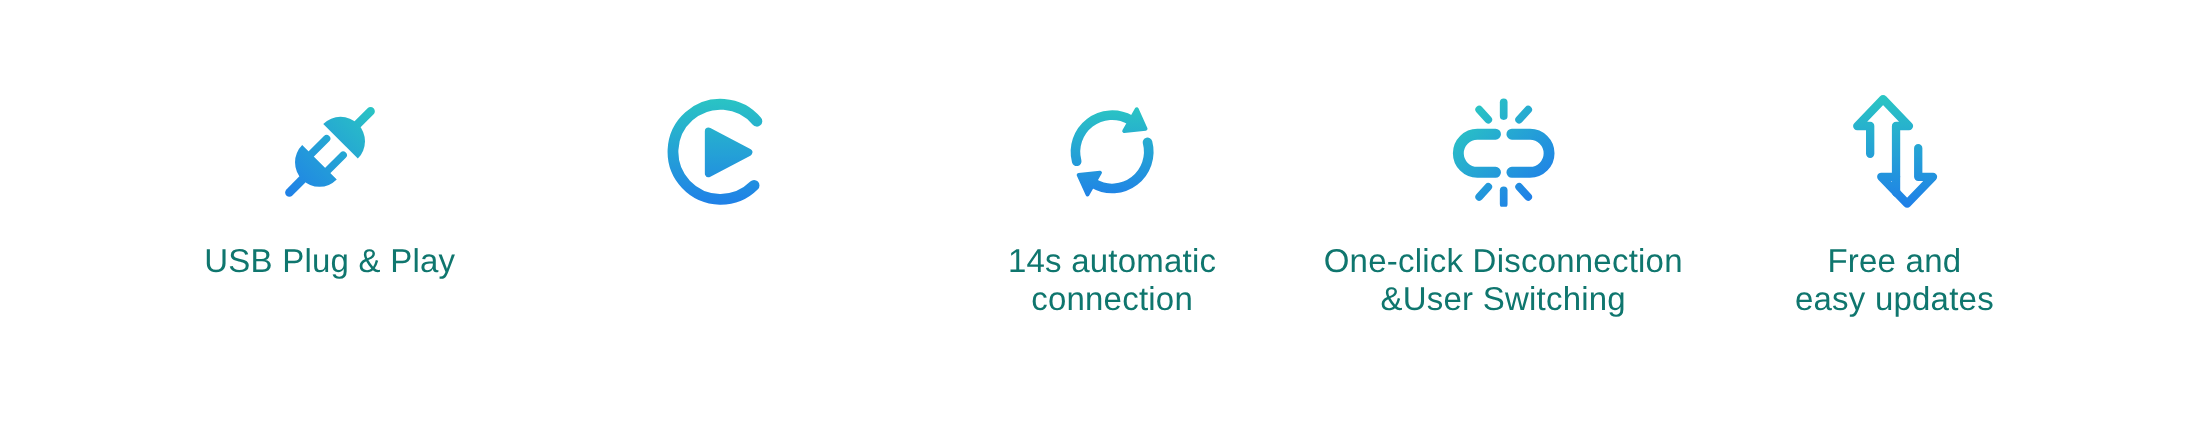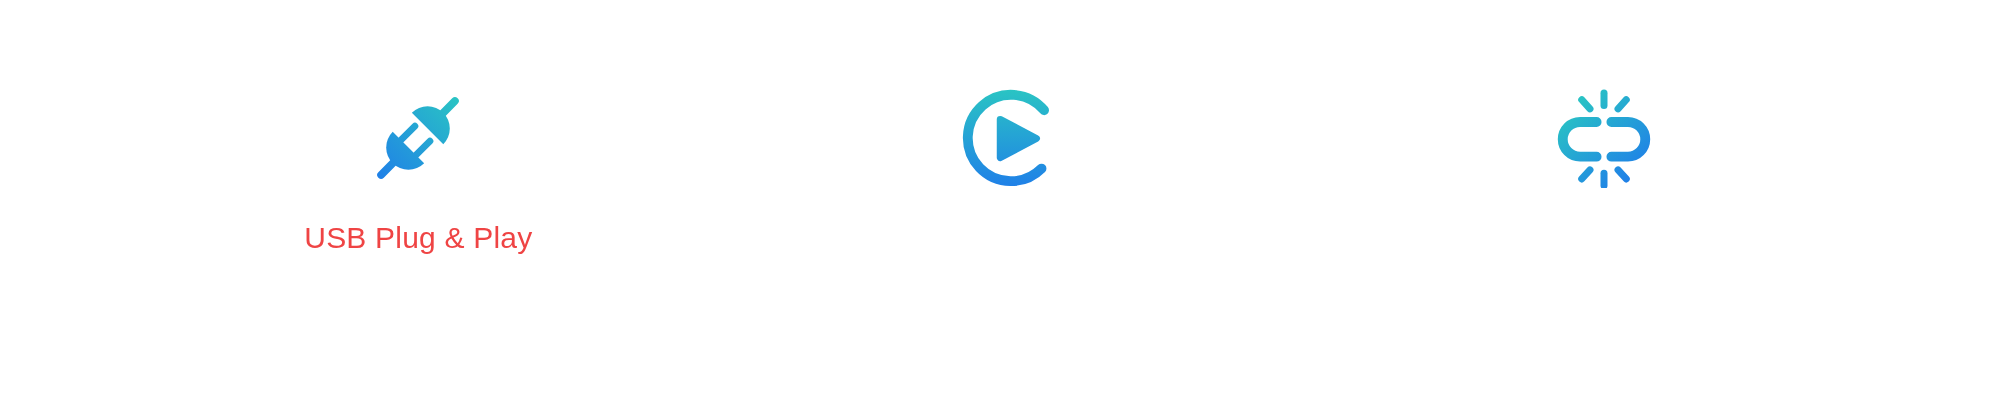--- a/index.html
+++ b/index.html
@@ -27,21 +27,21 @@
     display: flex;
     align-items: center;
     justify-content: center;
   }
   .feature-label {
     margin-top: 22px;
     font-size: 30px;
     line-height: 35px;
     font-weight: 500;
     letter-spacing: 0.2px;
-    color: #ef4444;
+    color: #0f766e;
     text-align: center;
     white-space: pre-line;
   }
 </style>
 </head>
 <body>
 
 <div class="features-row">
 
   <div class="feature">
@@ -74,20 +74,38 @@
             <stop offset="0" stop-color="#2AC5C3"></stop>
             <stop offset="1" stop-color="#1F7FE8"></stop>
           </linearGradient>
         </defs>
         <path d="M88.7 26.7 A44 44 0 1 0 86.1 86.1" fill="none" stroke="url(#grad-play)" stroke-width="10" stroke-linecap="round"></path>
         <path d="M44 36 L81 55.5 L44 75 Z" fill="url(#grad-play)" stroke="url(#grad-play)" stroke-width="7" stroke-linejoin="round"></path>
       </svg>
     </div>
   </div>
 
+  <div class="feature">
+    <div class="icon-box">
+      <svg width="88" height="100" viewBox="0 0 100 114" aria-hidden="true">
+        <defs>
+          <linearGradient id="grad-sync" gradientUnits="userSpaceOnUse" x1="50" y1="10" x2="50" y2="108">
+            <stop offset="0" stop-color="#2AC5C3"></stop>
+            <stop offset="1" stop-color="#1F7FE8"></stop>
+          </linearGradient>
+        </defs>
+        <path d="M13.3 66.8 A38 38 0 0 1 69 24.1" fill="none" stroke="url(#grad-sync)" stroke-width="10" stroke-linecap="round"></path>
+        <polygon points="75.5,12.8 62.5,35.4 84.7,33.1" fill="url(#grad-sync)" stroke="url(#grad-sync)" stroke-width="4" stroke-linejoin="round"></polygon>
+        <path d="M86.7 47.2 A38 38 0 0 1 31 89.9" fill="none" stroke="url(#grad-sync)" stroke-width="10" stroke-linecap="round"></path>
+        <polygon points="24.5,101.2 37.5,78.6 15.3,80.9" fill="url(#grad-sync)" stroke="url(#grad-sync)" stroke-width="4" stroke-linejoin="round"></polygon>
+      </svg>
+    </div>
+    <div class="feature-label">14s automatic
+connection</div>
+  </div>
 
   <div class="feature">
     <div class="icon-box">
       <svg width="124" height="99" viewBox="0 0 150 120" aria-hidden="true">
         <defs>
           <linearGradient id="grad-link" gradientUnits="userSpaceOnUse" x1="35" y1="15" x2="115" y2="105">
             <stop offset="0" stop-color="#2AC5C3"></stop>
             <stop offset="1" stop-color="#1F7FE8"></stop>
           </linearGradient>
         </defs>
@@ -100,16 +118,36 @@
             <path d="M75 5 L75 20"></path>
             <path d="M48 13 L58 24"></path>
             <path d="M102 13 L92 24"></path>
             <path d="M75 102 L75 117"></path>
             <path d="M48 109 L58 98"></path>
             <path d="M102 109 L92 98"></path>
           </g>
         </g>
       </svg>
     </div>
+    <div class="feature-label">One-click Disconnection
+&amp;User Switching</div>
   </div>
 
+  <div class="feature">
+    <div class="icon-box">
+      <svg width="84" height="105" viewBox="0 0 100 125" aria-hidden="true">
+        <defs>
+          <linearGradient id="grad-updown" gradientUnits="userSpaceOnUse" x1="50" y1="2" x2="50" y2="122">
+            <stop offset="0" stop-color="#2AC5C3"></stop>
+            <stop offset="1" stop-color="#1F7FE8"></stop>
+          </linearGradient>
+        </defs>
+        <g stroke="url(#grad-updown)" stroke-width="9" fill="none" stroke-linecap="round" stroke-linejoin="round">
+          <path d="M24 64 L24 34 L10 34 L38 5 L66 34 L52 34 L52 106"></path>
+          <path d="M76 58 L76 89 L92 89 L64 118 L36 89 L52 89"></path>
+        </g>
+      </svg>
+    </div>
+    <div class="feature-label">Free and
+easy updates</div>
+  </div>
 
 </div>
 
 </body></html>

